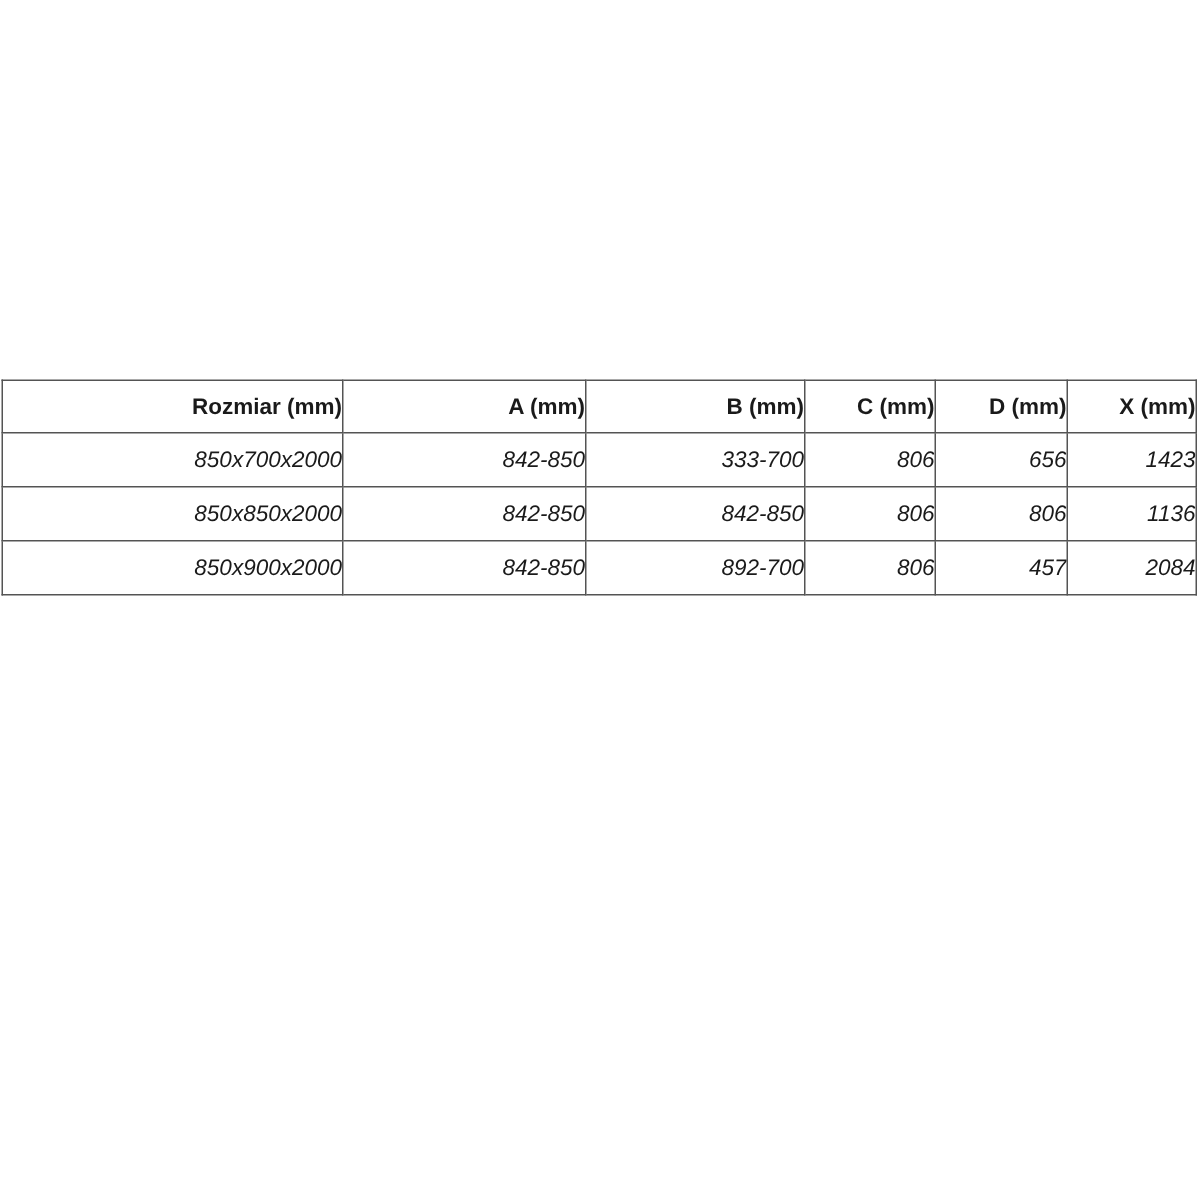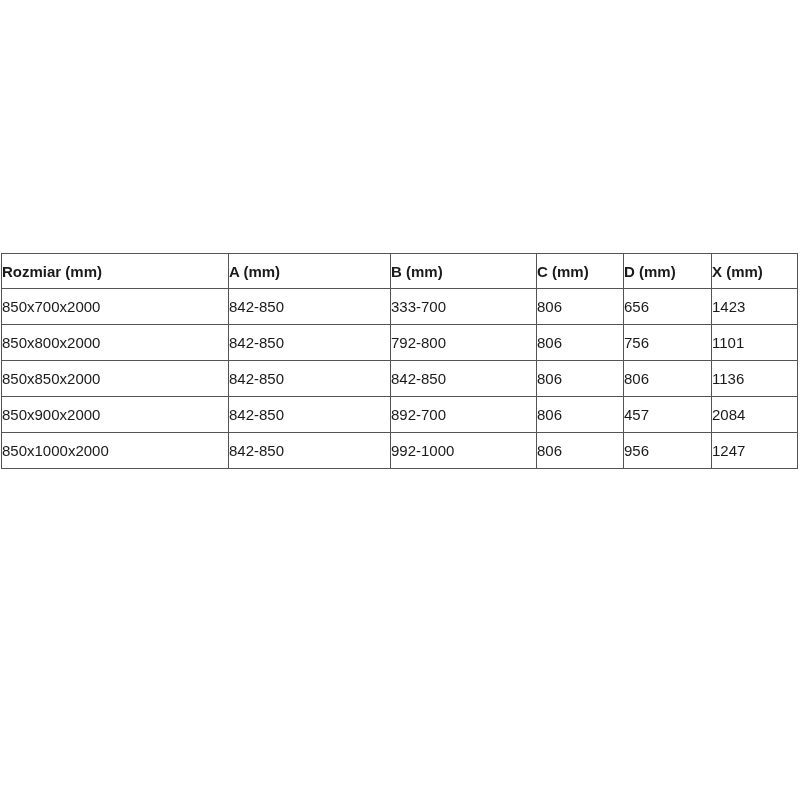--- a/index.html
+++ b/index.html
@@ -22,35 +22,36 @@
     top: 253px;
     left: 1px;
     width: 796px;
     border-collapse: collapse;
     table-layout: fixed;
     background: #ffffff;
   }
   table.spec-table th,
   table.spec-table td {
     border: 1px solid #545454;
-    text-align: left;
+    text-align: right;
     vertical-align: middle;
     color: #1a1a1a;
     font-size: 15px;
     padding: 0;
     overflow: hidden;
     white-space: nowrap;
   }
   table.spec-table th {
     font-weight: bold;
     height: 34px;
   }
   table.spec-table td {
     font-weight: normal;
     height: 35px;
+    font-style: italic;
   }
   col.c0 { width: 227px; }
   col.c1 { width: 162px; }
   col.c2 { width: 146px; }
   col.c3 { width: 87px; }
   col.c4 { width: 88px; }
   col.c5 { width: 86px; }
 </style>
 </head>
 <body>
@@ -78,46 +79,30 @@
     <tbody>
       <tr>
         <td>850x700x2000</td>
         <td>842-850</td>
         <td>333-700</td>
         <td>806</td>
         <td>656</td>
         <td>1423</td>
       </tr>
       <tr>
-        <td>850x800x2000</td>
-        <td>842-850</td>
-        <td>792-800</td>
-        <td>806</td>
-        <td>756</td>
-        <td>1101</td>
-      </tr>
-      <tr>
         <td>850x850x2000</td>
         <td>842-850</td>
         <td>842-850</td>
         <td>806</td>
         <td>806</td>
         <td>1136</td>
       </tr>
       <tr>
         <td>850x900x2000</td>
         <td>842-850</td>
         <td>892-700</td>
         <td>806</td>
         <td>457</td>
         <td>2084</td>
       </tr>
-      <tr>
-        <td>850x1000x2000</td>
-        <td>842-850</td>
-        <td>992-1000</td>
-        <td>806</td>
-        <td>956</td>
-        <td>1247</td>
-      </tr>
     </tbody>
   </table>
 </div>
 
 </body></html>

